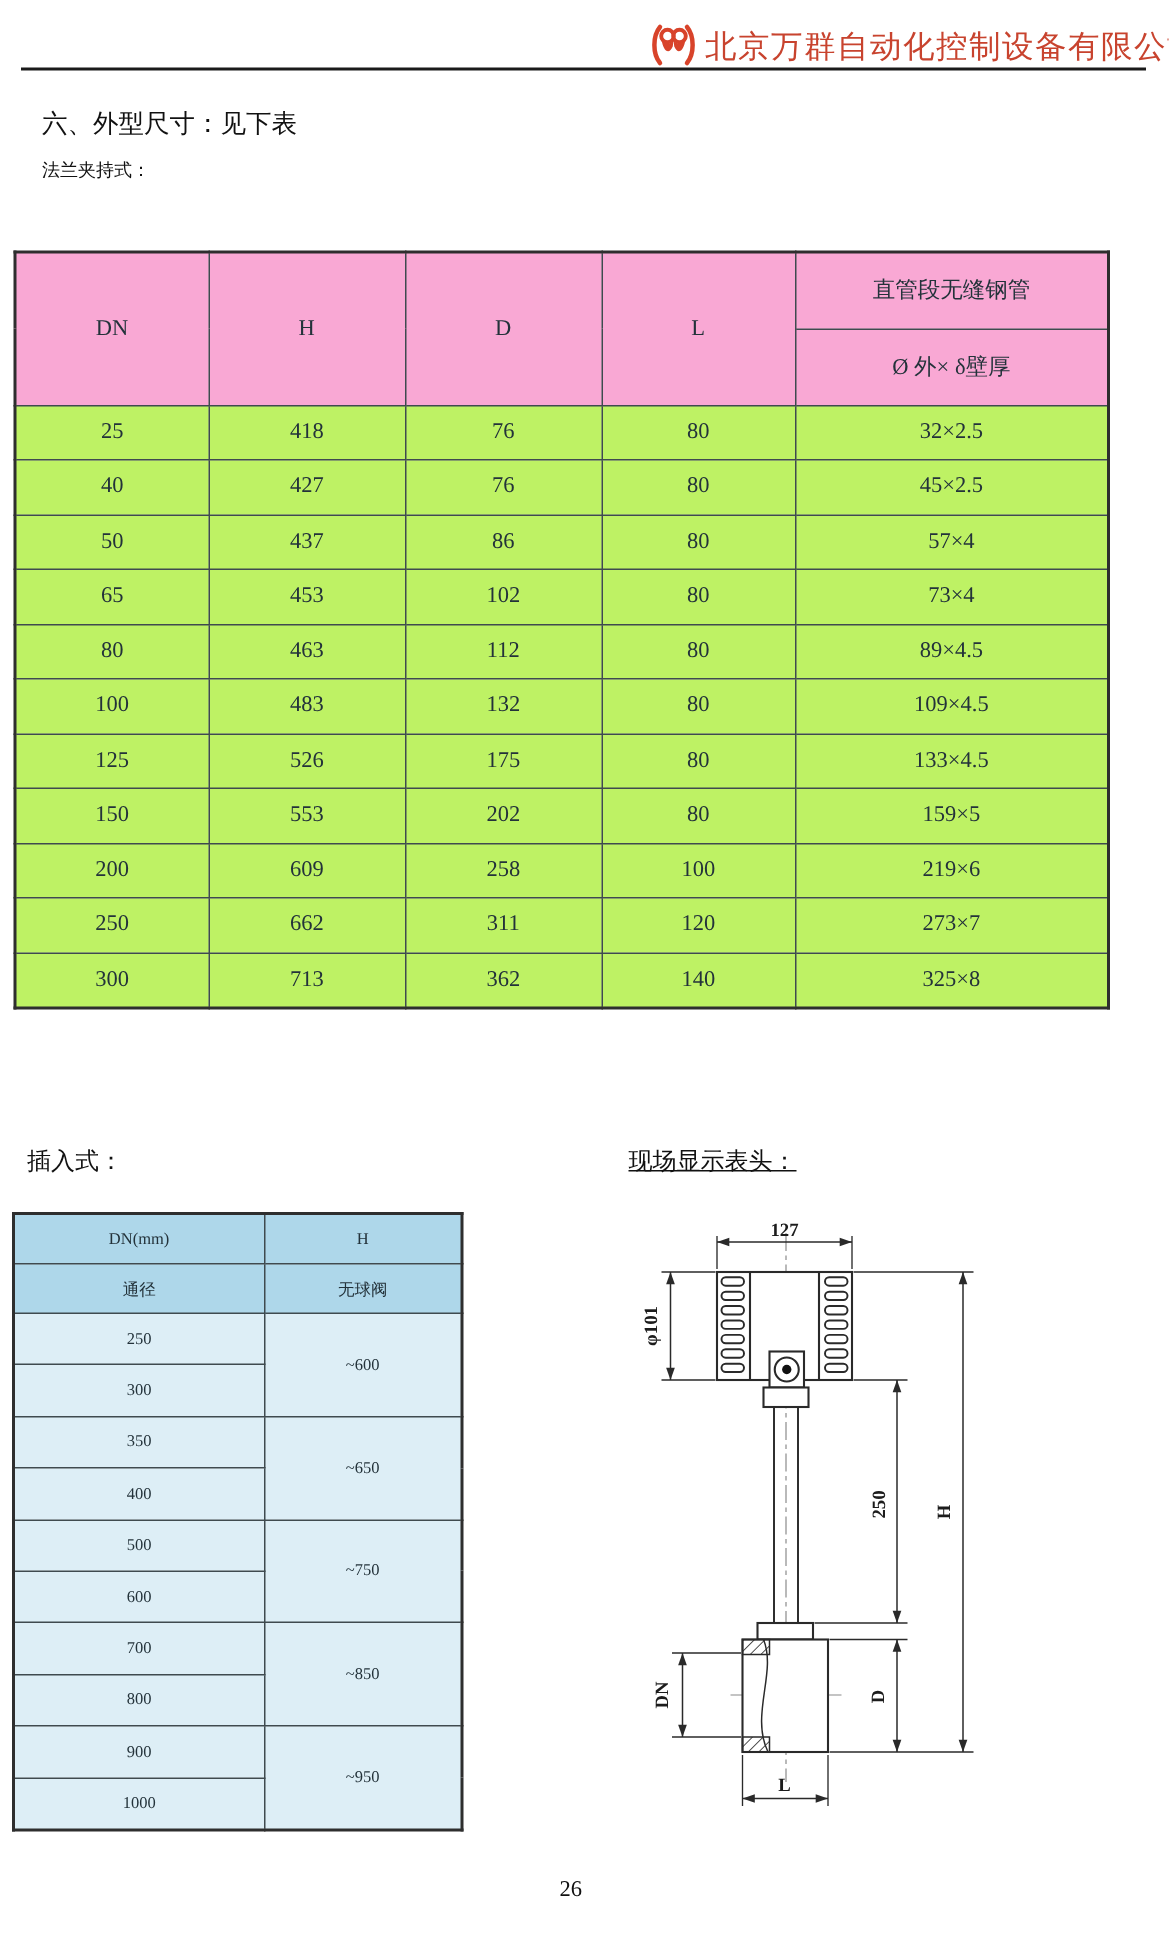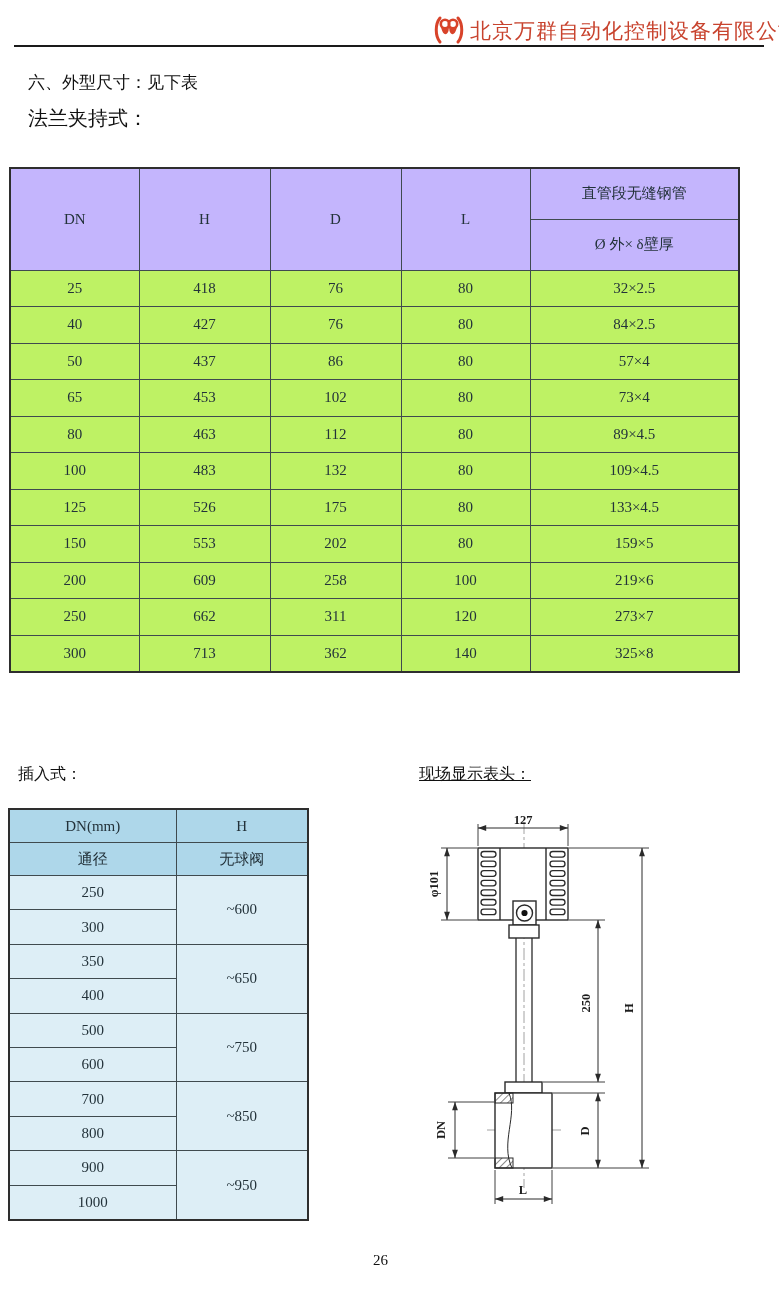--- a/index.html
+++ b/index.html
@@ -13,29 +13,29 @@
   
   .company{font-size:21px;letter-spacing:1px;color:#c8432e;white-space:nowrap;}
   .rule{background:#1a1a1a;height:2px;}
 
   .sec-label{font-size:17px;color:#111;}
 
   
   table.t1{border-collapse:collapse;table-layout:fixed;width:729px;border:2px solid #2e2e2e;}
   .t1 th,.t1 td{border:1px solid #3f4a4f;text-align:center;vertical-align:middle;
     font-weight:normal;font-size:15px;color:#23323a;padding:0;}
-  .t1 thead th{background:#c4b5fd;margin-left:10px;}
+  .t1 thead th{background:#f9a8d4;margin-left:10px;}
   .t1 .hrow1{height:51px;}
   .t1 .hrow2{height:51px;}
   .t1 tbody td{background:#bef264;height:35.5px;}
 
   
   table.t2{border-collapse:collapse;table-layout:fixed;width:299px;border:2px solid #2e2e2e;}
   .t2 th,.t2 td{border:1px solid #3f4a4f;text-align:center;vertical-align:middle;
-    font-weight:normal;font-size:15px;color:#23323a;padding:0;}
+    font-weight:normal;font-size:11px;color:#23323a;padding:0;}
   .t2 thead th{background:#aed7ea;height:32px;}
   .t2 tbody td{background:#ddeef6;height:33.4px;}
 
   .pagenum{width:761px;text-align:center;font-size:15px;color:#111;}
 
   svg text{font-family:"Liberation Serif","DejaVu Serif",serif;}
 </style>
 </head>
 <body>
 
@@ -52,21 +52,21 @@
     <g fill="#d8432a">
       <path d="M9,13 C10,21 14,24 16.5,18 L17,14 C14.5,17 11.5,16.5 9,13 z"></path>
       <path d="M25,13 C24,21 20,24 17.5,18 L17,14 C19.5,17 22.5,16.5 25,13 z"></path>
     </g>
   </svg>
 </div>
 <div class="abs company" style="left:470px;top:17px;">北京万群自动化控制设备有限公司</div>
 <div class="abs rule" style="left:14px;top:45px;width:750px;"></div>
 
 <div class="abs sec-label" style="left:28px;top:71px;">六、外型尺寸：见下表</div>
-<div class="abs sec-label" style="left:28px;top:105px;font-size:20px;">法兰夹持式：</div>
+<div class="abs sec-label" style="left:28px;top:105px;font-size:12px;">法兰夹持式：</div>
 
 <table class="t1 abs" style="left:9px;top:167px;">
   <colgroup>
     <col style="width:129px">
       <col style="width:131px">
       <col style="width:131px">
     <col style="width:129px">
       <col style="width:209px">
   </colgroup>
   <thead>
@@ -87,21 +87,21 @@
         <td>418</td>
         <td>76</td>
         <td>80</td>
         <td>32×2.5</td>
       </tr>
       <tr>
         <td>40</td>
         <td>427</td>
         <td>76</td>
         <td>80</td>
-        <td>84×2.5</td>
+        <td>45×2.5</td>
       </tr>
       <tr>
         <td>50</td>
         <td>437</td>
         <td>86</td>
         <td>80</td>
         <td>57×4</td>
       </tr>
       <tr>
         <td>65</td>

